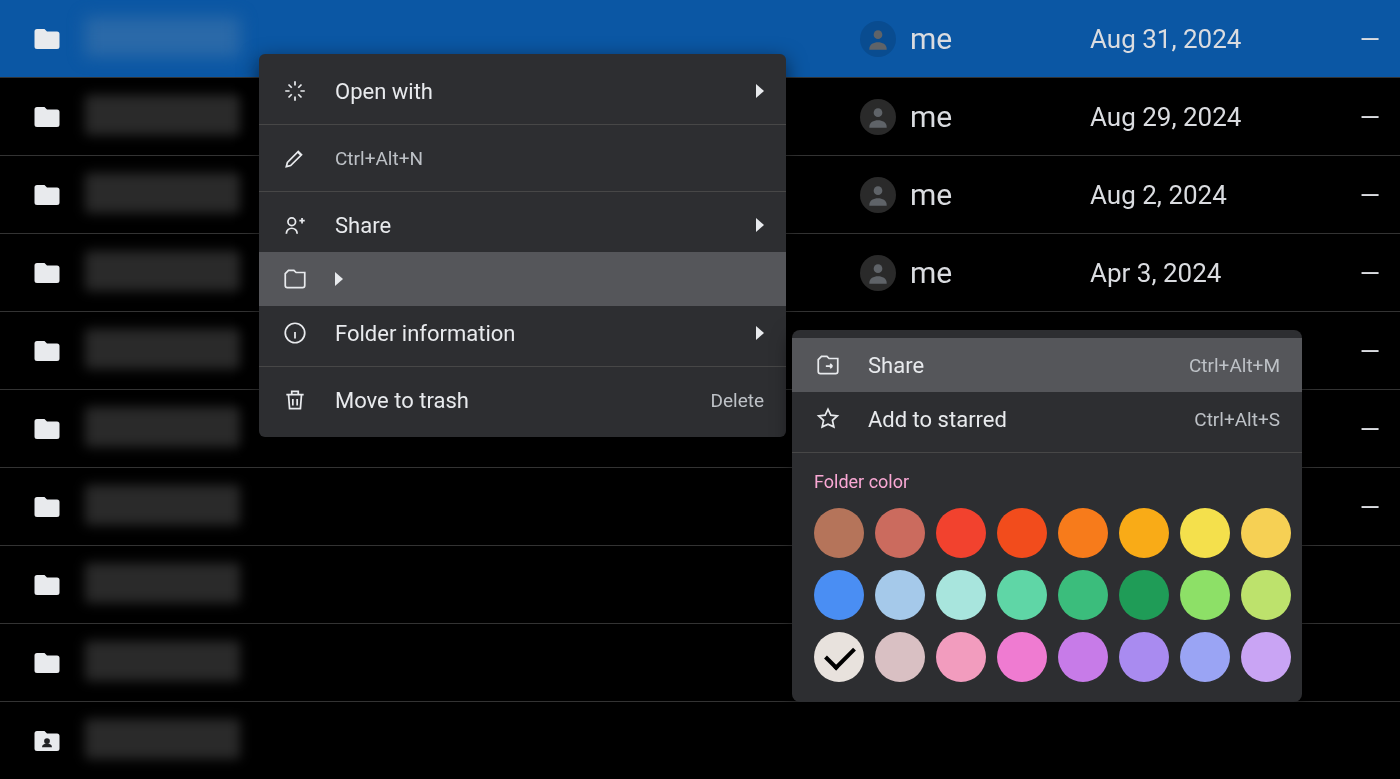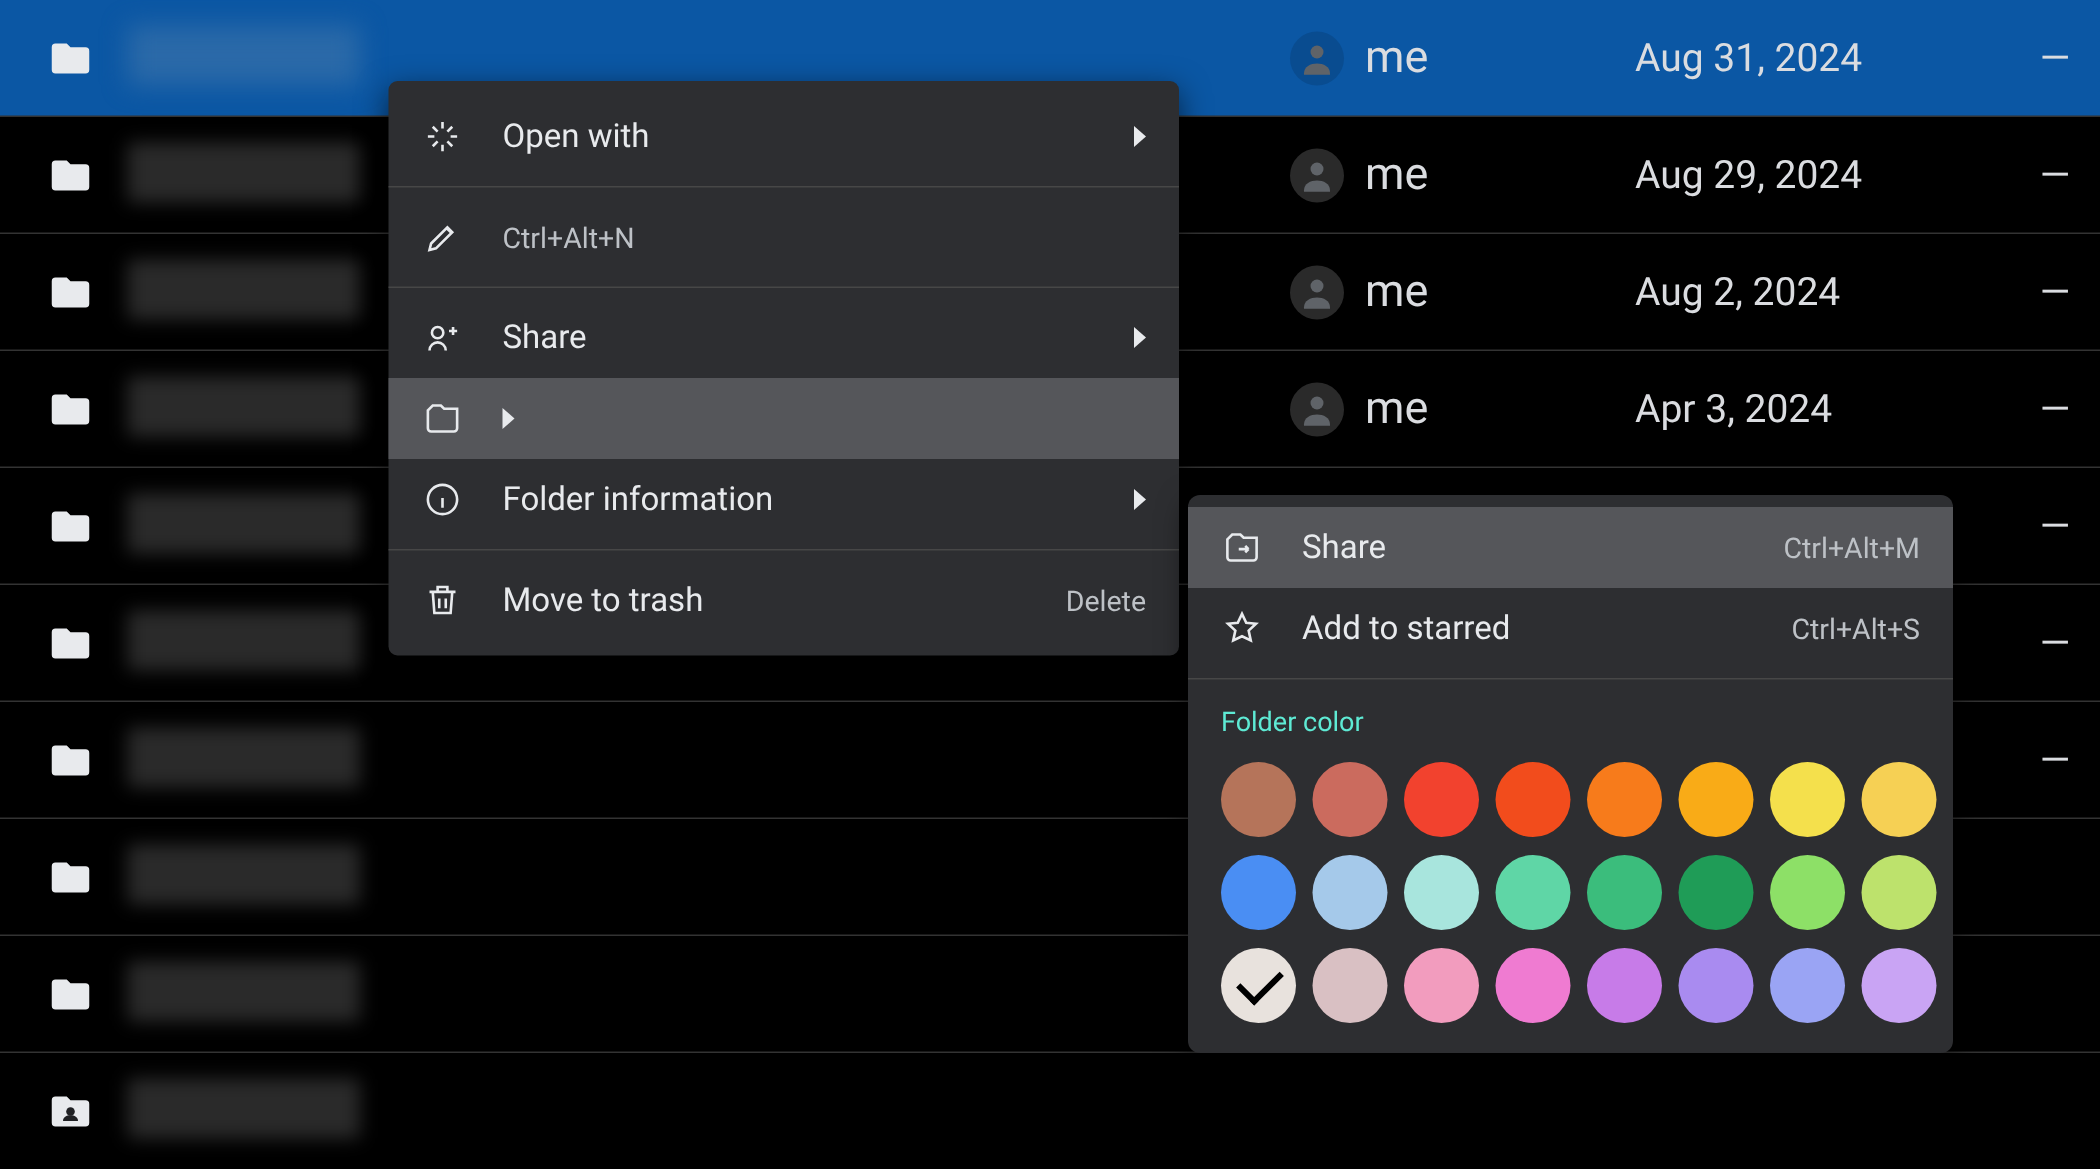--- a/index.html
+++ b/index.html
@@ -86,21 +86,21 @@
     top: 330px; left: 792px;
     width: 510px;
     background: #2d2e31;
     border-radius: 8px;
     box-shadow: 0 6px 20px rgba(0,0,0,0.6);
     padding: 8px 0 20px 0;
     font-size: 22px;
     z-index: 11;
   }
   .color-section { padding: 12px 22px 0 22px; }
-  .color-title { font-size: 18px; color:#5eead4; margin-bottom: 16px; }
+  .color-title { font-size: 18px; color:#f9a8d4; margin-bottom: 16px; }
   .color-grid {
     display: grid;
     grid-template-columns: repeat(8, 52px);
     gap: 9px;
     row-gap: 12px;
   }
   .swatch {
     width: 50px; height: 50px;
     border-radius: 50%;
     position: relative;

